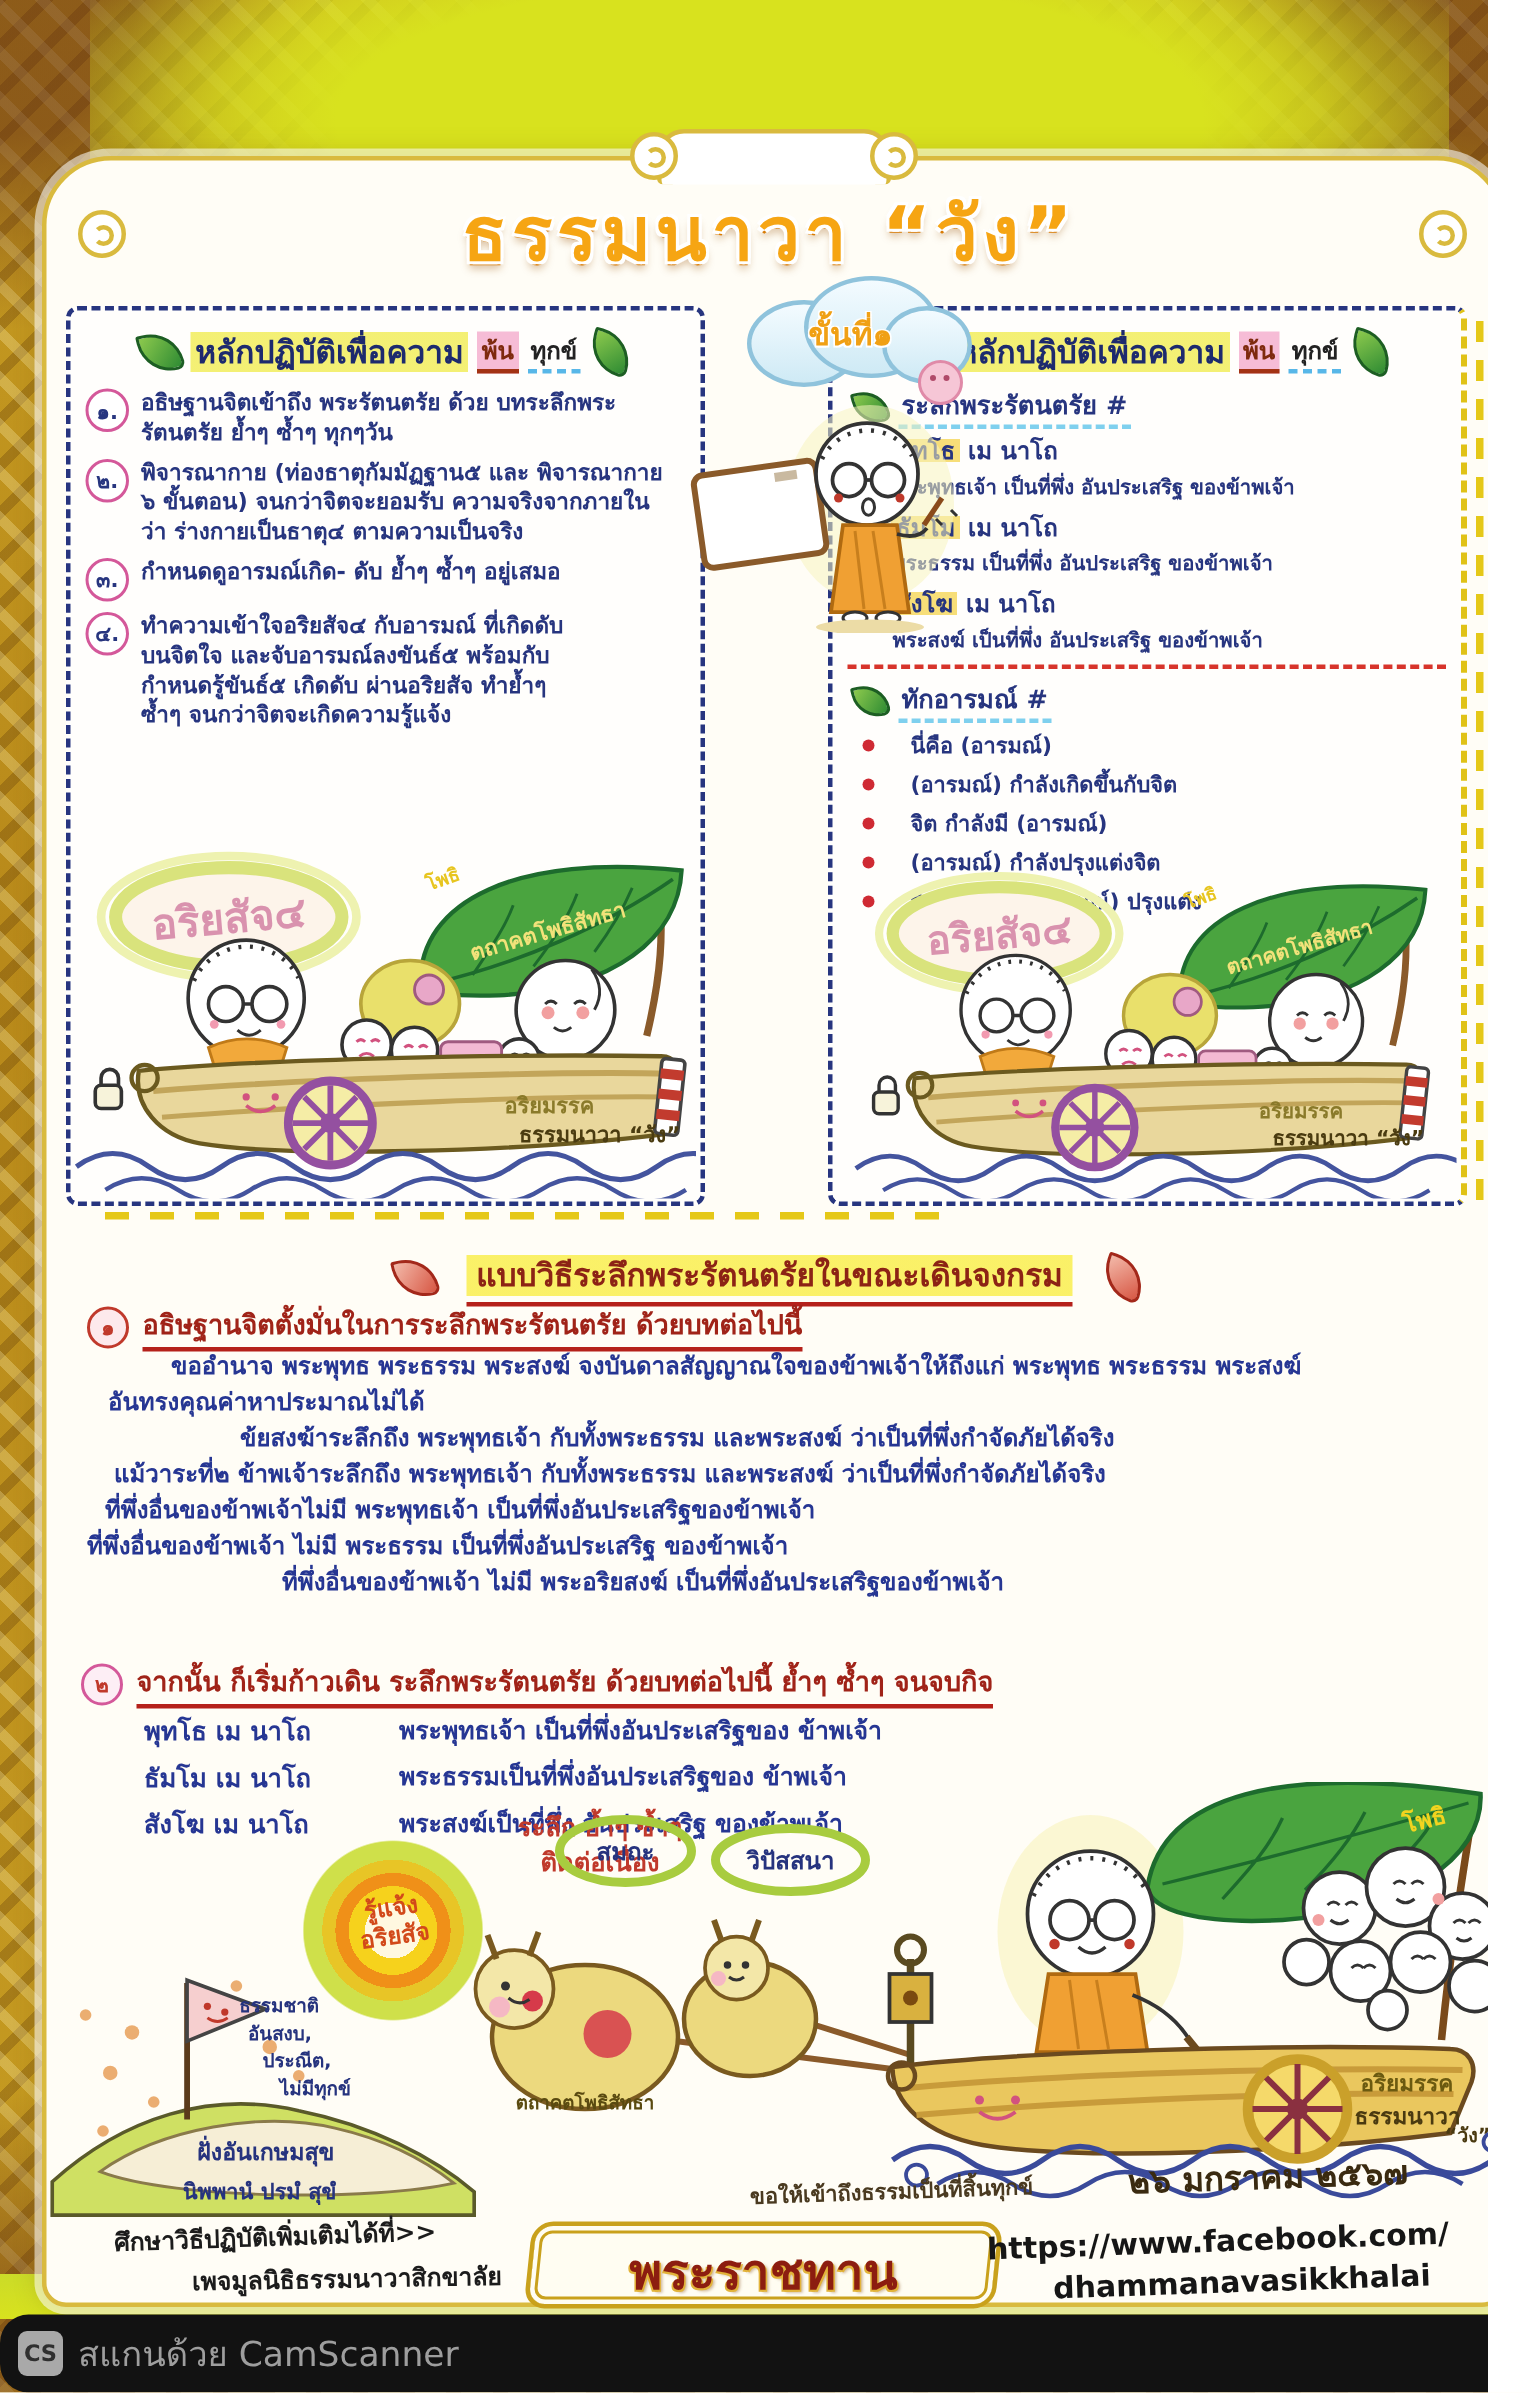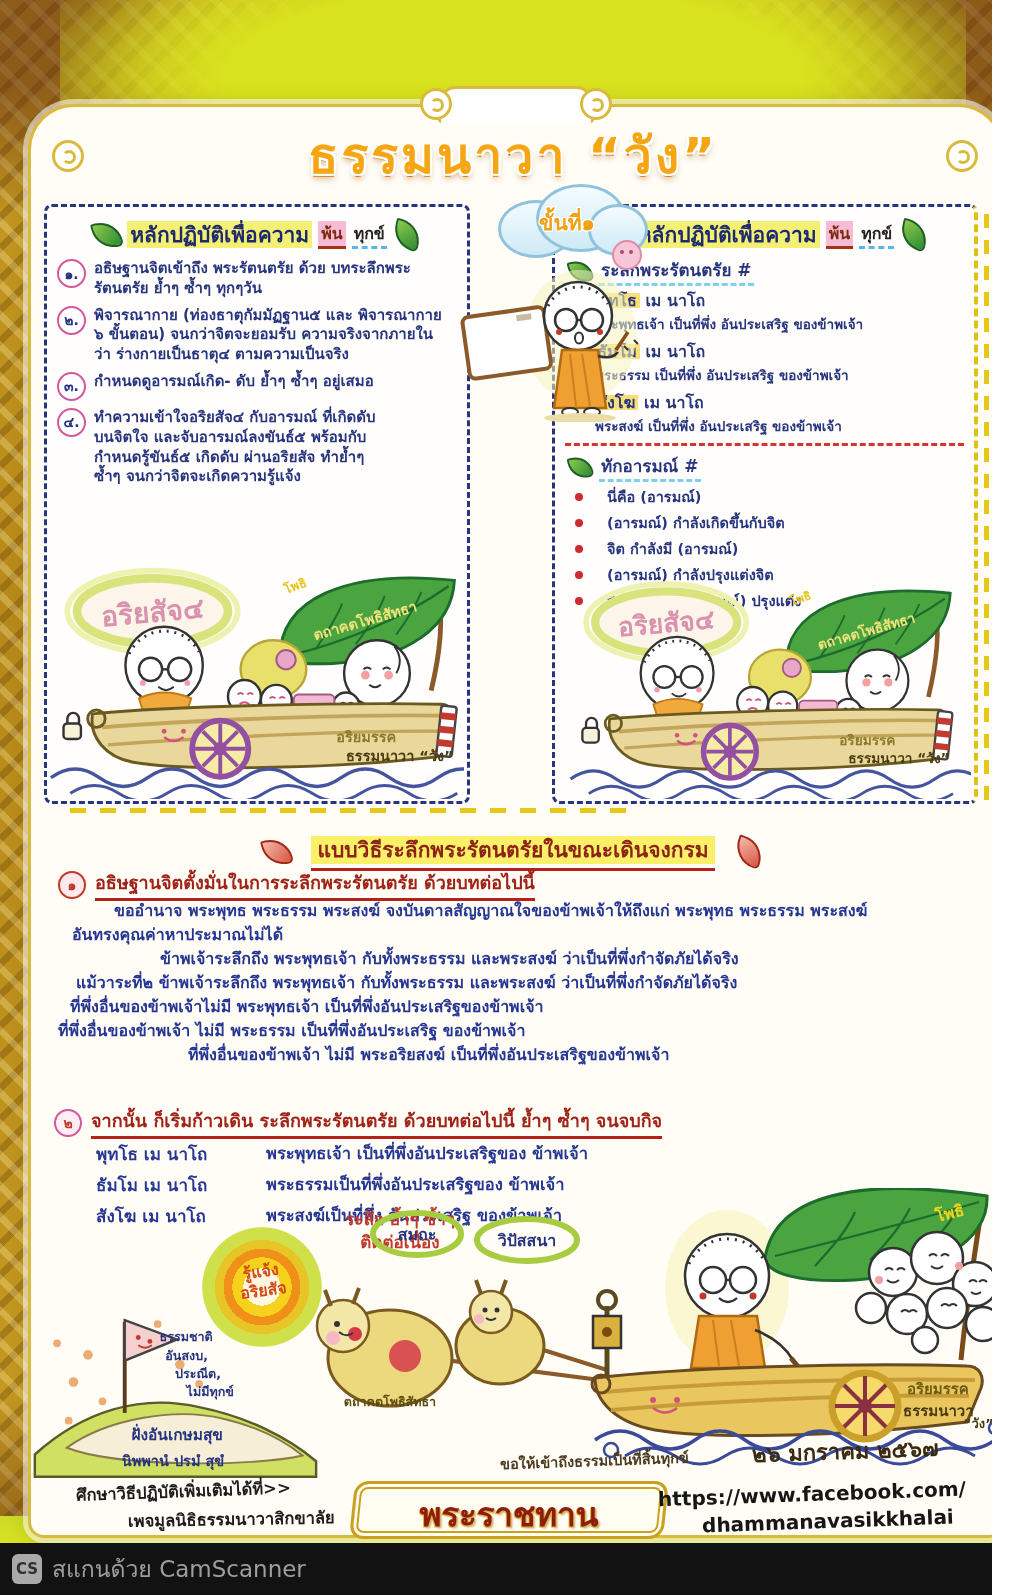--- a/index.html
+++ b/index.html
@@ -106,21 +106,21 @@
   .banner .txt{position:absolute;left:0;top:7px;width:100%;text-align:center;font-size:33px;font-weight:bold;color:#8c1d10;
     text-shadow:1px 1px 0 #e2b33a,-1px 1px 0 #e2b33a,2px 2px 2px rgba(120,60,0,.35);font-family:"DejaVu Serif","Liberation Serif",serif;}
   .url1{left:658px;top:1482px;font-size:20px;font-weight:bold;color:#161616;transform:rotate(-2deg);z-index:4;}
   .url2{left:702px;top:1509px;font-size:20px;font-weight:bold;color:#161616;transform:rotate(-2deg);z-index:4;}
 
   .ydash-v{left:984px;top:214px;width:5px;height:590px;z-index:2;
     background:repeating-linear-gradient(180deg,#e5c818 0 14px,rgba(0,0,0,0) 14px 26px);}
   .ydash-h{left:70px;top:808px;width:560px;height:5px;z-index:2;
     background:repeating-linear-gradient(90deg,#e5c818 0 16px,rgba(0,0,0,0) 16px 30px);}
 
-  .scanbar{left:0;top:1543px;width:1026px;height:52px;background:#121212;display:flex;align-items:center;gap:10px;padding-left:12px;box-sizing:border-box;z-index:8;}
+  .scanbar{left:0;top:1543px;width:1026px;height:52px;background:#121212;display:flex;align-items:center;gap:10px;padding-left:12px;box-sizing:border-box;z-index:8;border-radius:19px;}
   .cs-badge{width:30px;height:30px;border-radius:6px;background:#a9a9a9;color:#2f2f2f;font-weight:bold;font-size:15px;display:flex;align-items:center;justify-content:center;}
   .scan-text{color:#9e9e9e;font-size:23px;}
   svg text{font-family:"DejaVu Sans","Liberation Sans",sans-serif;}
 </style>
 </head>
 <body>
 
 <div class="page">
   <div class="abs glow-top"></div>
   <div class="abs glow-bottom"></div>
@@ -419,21 +419,21 @@
       <span class="leaf red" style="transform:rotate(18deg);"></span>
     </span>
   </div>
   <div class="abs steprow" style="left:58px;top:868px;">
     <span class="stepnum">๑</span>
     <span class="steptxt">อธิษฐานจิตตั้งมั่นในการระลึกพระรัตนตรัย ด้วยบทต่อไปนี้</span>
   </div>
   <div class="abs prayers">
     <div>ขออำนาจ พระพุทธ พระธรรม พระสงฆ์ จงบันดาลสัญญาณใจของข้าพเจ้าให้ถึงแก่ พระพุทธ พระธรรม พระสงฆ์</div>
     <div>อันทรงคุณค่าหาประมาณไม่ได้</div>
-    <div>ข้าพเจ้าระลึกถึง พระพุทธเจ้า กับทั้งพระธรรม และพระสงฆ์ ว่าเป็นที่พึ่งกำจัดภัยได้จริง</div>
+    <div>ข้ยสงฆ้าระลึกถึง พระพุทธเจ้า กับทั้งพระธรรม และพระสงฆ์ ว่าเป็นที่พึ่งกำจัดภัยได้จริง</div>
     <div>แม้วาระที่๒ ข้าพเจ้าระลึกถึง พระพุทธเจ้า กับทั้งพระธรรม และพระสงฆ์ ว่าเป็นที่พึ่งกำจัดภัยได้จริง</div>
     <div>ที่พึ่งอื่นของข้าพเจ้าไม่มี พระพุทธเจ้า เป็นที่พึ่งอันประเสริฐของข้าพเจ้า</div>
     <div>ที่พึ่งอื่นของข้าพเจ้า ไม่มี พระธรรม เป็นที่พึ่งอันประเสริฐ ของข้าพเจ้า</div>
     <div>ที่พึ่งอื่นของข้าพเจ้า ไม่มี พระอริยสงฆ์ เป็นที่พึ่งอันประเสริฐของข้าพเจ้า</div>
   </div>
   <div class="abs steprow" style="left:54px;top:1106px;z-index:3;">
     <span class="stepnum" style="border-color:#d4589a;color:#c0392b;background:#fdeef5;">๒</span>
     <span class="steptxt">จากนั้น ก็เริ่มก้าวเดิน ระลึกพระรัตนตรัย ด้วยบทต่อไปนี้ ย้ำๆ ซ้ำๆ จนจบกิจ</span>
   </div>
   <div class="abs chants2">

